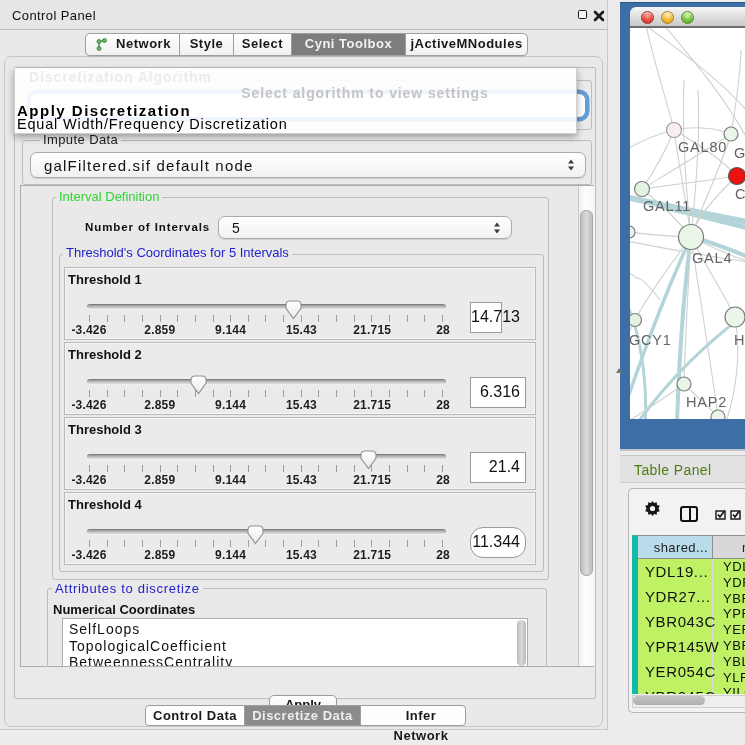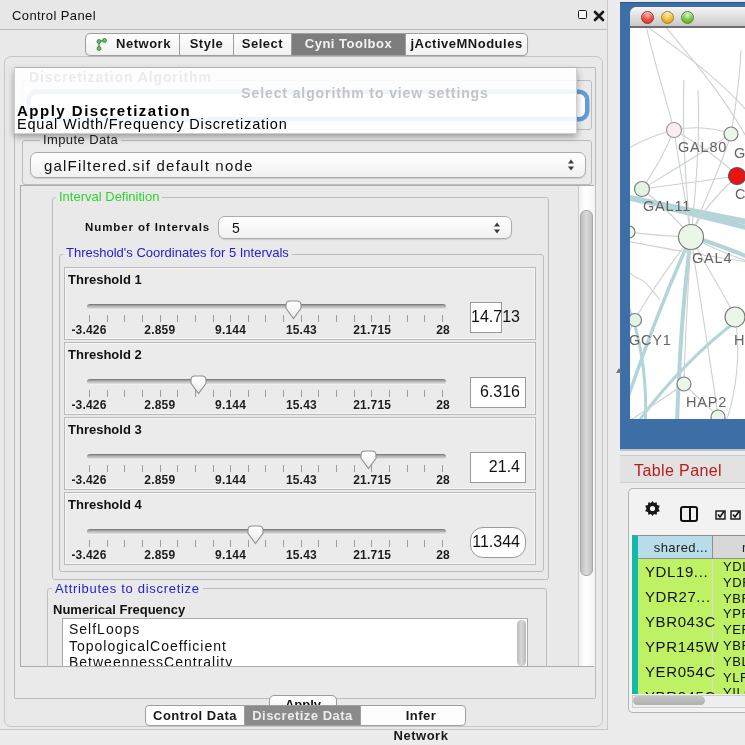--- a/index.html
+++ b/index.html
@@ -174,21 +174,21 @@
       <stop offset="0" stop-color="#ffffff"></stop>
           <stop offset="0.55" stop-color="#f4f4f4"></stop>
           <stop offset="1" stop-color="#e8e8e8"></stop>
     </linearGradient>
       </defs>
   </svg>
   <div class="vbox" style="left:470px;top:527px;width:56px;height:31px;border-radius:13px;">11.344</div>
 
   <div class="grp" style="left:47px;top:588px;width:498px;height:79px;"></div>
   <div class="glabel" style="left:52px;top:582px;color:#2222cc;letter-spacing:0.7px;">Attributes to discretize</div>
-  <div class="abs bold" style="left:53px;top:602px;font-size:13px;color:#111;">Numerical Frequency</div>
+  <div class="abs bold" style="left:53px;top:602px;font-size:13px;color:#111;">Numerical Coordinates</div>
   <div class="abs" style="left:62px;top:618px;width:466px;height:49px;background:#fff;border:1px solid #ababab;overflow:hidden;box-sizing:border-box;">
     <div style="font-size:14px;letter-spacing:1.0px;color:#111;padding:2px 0 0 6px;line-height:16.5px;">SelfLoops<br>TopologicalCoefficient<br>BetweennessCentrality</div>
     <div style="position:absolute;right:1px;top:1px;width:9px;height:46px;background:linear-gradient(90deg,#bdbdbd,#d8d8d8 50%,#b9b9b9);border-radius:5px;"></div>
   </div>
 
   <div class="abs" style="left:21px;top:667px;width:573px;height:31px;background:#eaeaea;"></div>
 
   <div class="abs" style="left:269px;top:672px;width:66px;height:19px;background:linear-gradient(#ffffff,#f0f0f0);border:1px solid #9b9b9b;border-radius:5px;
        font-size:13px;font-weight:bold;color:#111;text-align:center;line-height:18px;margin-top:23px;">Apply</div>
 
@@ -273,21 +273,21 @@
     <text x="735" y="199">C</text>
     <text x="643" y="211">GAL11</text>
     <text x="692" y="263">GAL4</text>
     <text x="629" y="345">GCY1</text>
     <text x="734" y="345">H</text>
     <text x="686" y="407">HAP2</text>
   </g>
 </svg>
 
 <div class="abs" style="left:620px;top:455px;width:125px;height:26px;background:#e2e2e2;border-top:1px solid #cacaca;border-bottom:1px solid #cfcfcf;"></div>
-<div class="abs" style="left:634px;top:462px;font-size:16px;letter-spacing:0.4px;color:#b91c1c;">Table Panel</div>
+<div class="abs" style="left:634px;top:462px;font-size:14px;letter-spacing:0.4px;color:#4d7c0f;">Table Panel</div>
 
 <div class="abs" style="left:628px;top:488px;width:117px;height:223px;background:#f2f2f2;border:1px solid #b5b5b5;border-radius:5px 0 0 5px;border-right:none;">
 
   <svg class="abs" style="left:15px;top:11px;" width="17" height="17" viewBox="0 0 17 17">
     <path d="M8.5 1 L10 3 L12.7 2.2 L13 5 L15.8 5.8 L14.5 8.5 L15.8 11.2 L13 12 L12.7 14.8 L10 14 L8.5 16 L7 14 L4.3 14.8 L4 12 L1.2 11.2 L2.5 8.5 L1.2 5.8 L4 5 L4.3 2.2 L7 3 Z" fill="#171717"></path>
     <circle cx="8.5" cy="8.5" r="2.6" fill="#f2f2f2"></circle>
   </svg>
   <div class="abs" style="left:51px;top:17px;width:14px;height:12px;border:2.6px solid #111;border-radius:3px;"></div>
   <div class="abs" style="left:59.5px;top:19px;width:2.4px;height:12px;background:#111;"></div>
   <svg class="abs" style="left:86px;top:21px;" width="12" height="10" viewBox="0 0 12 10">

